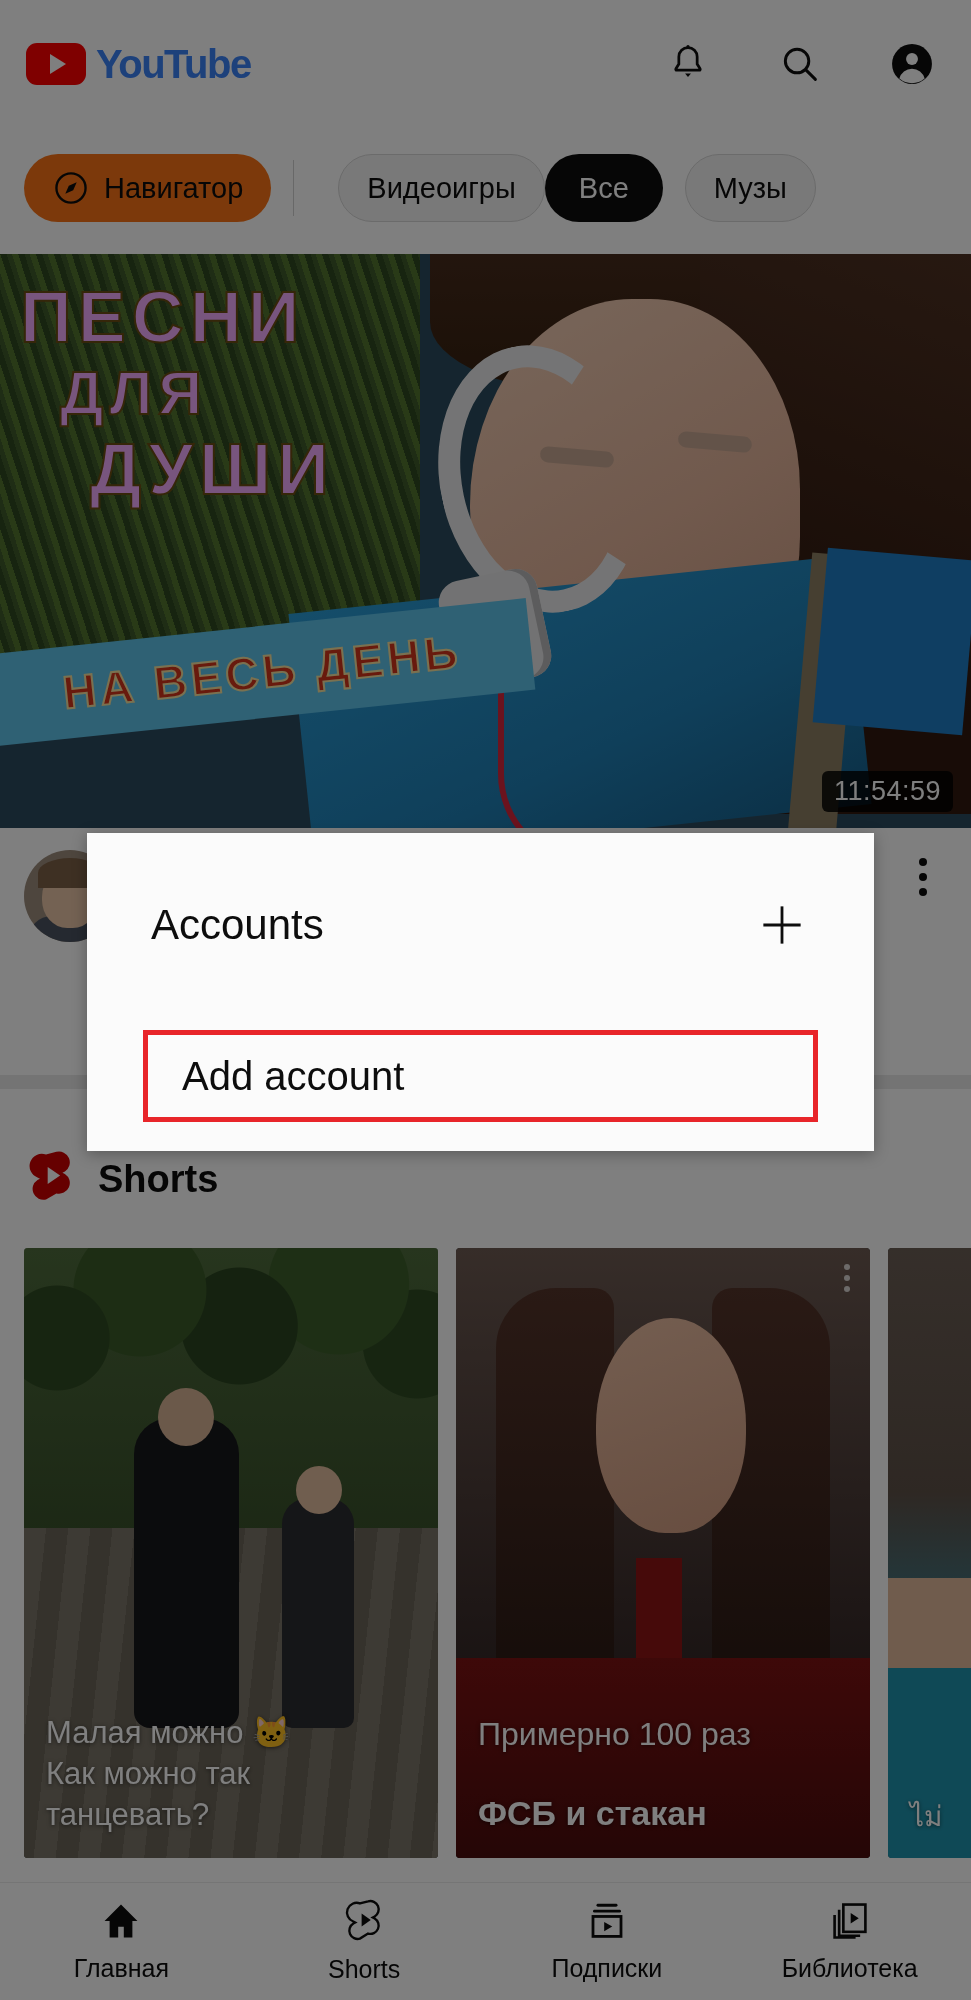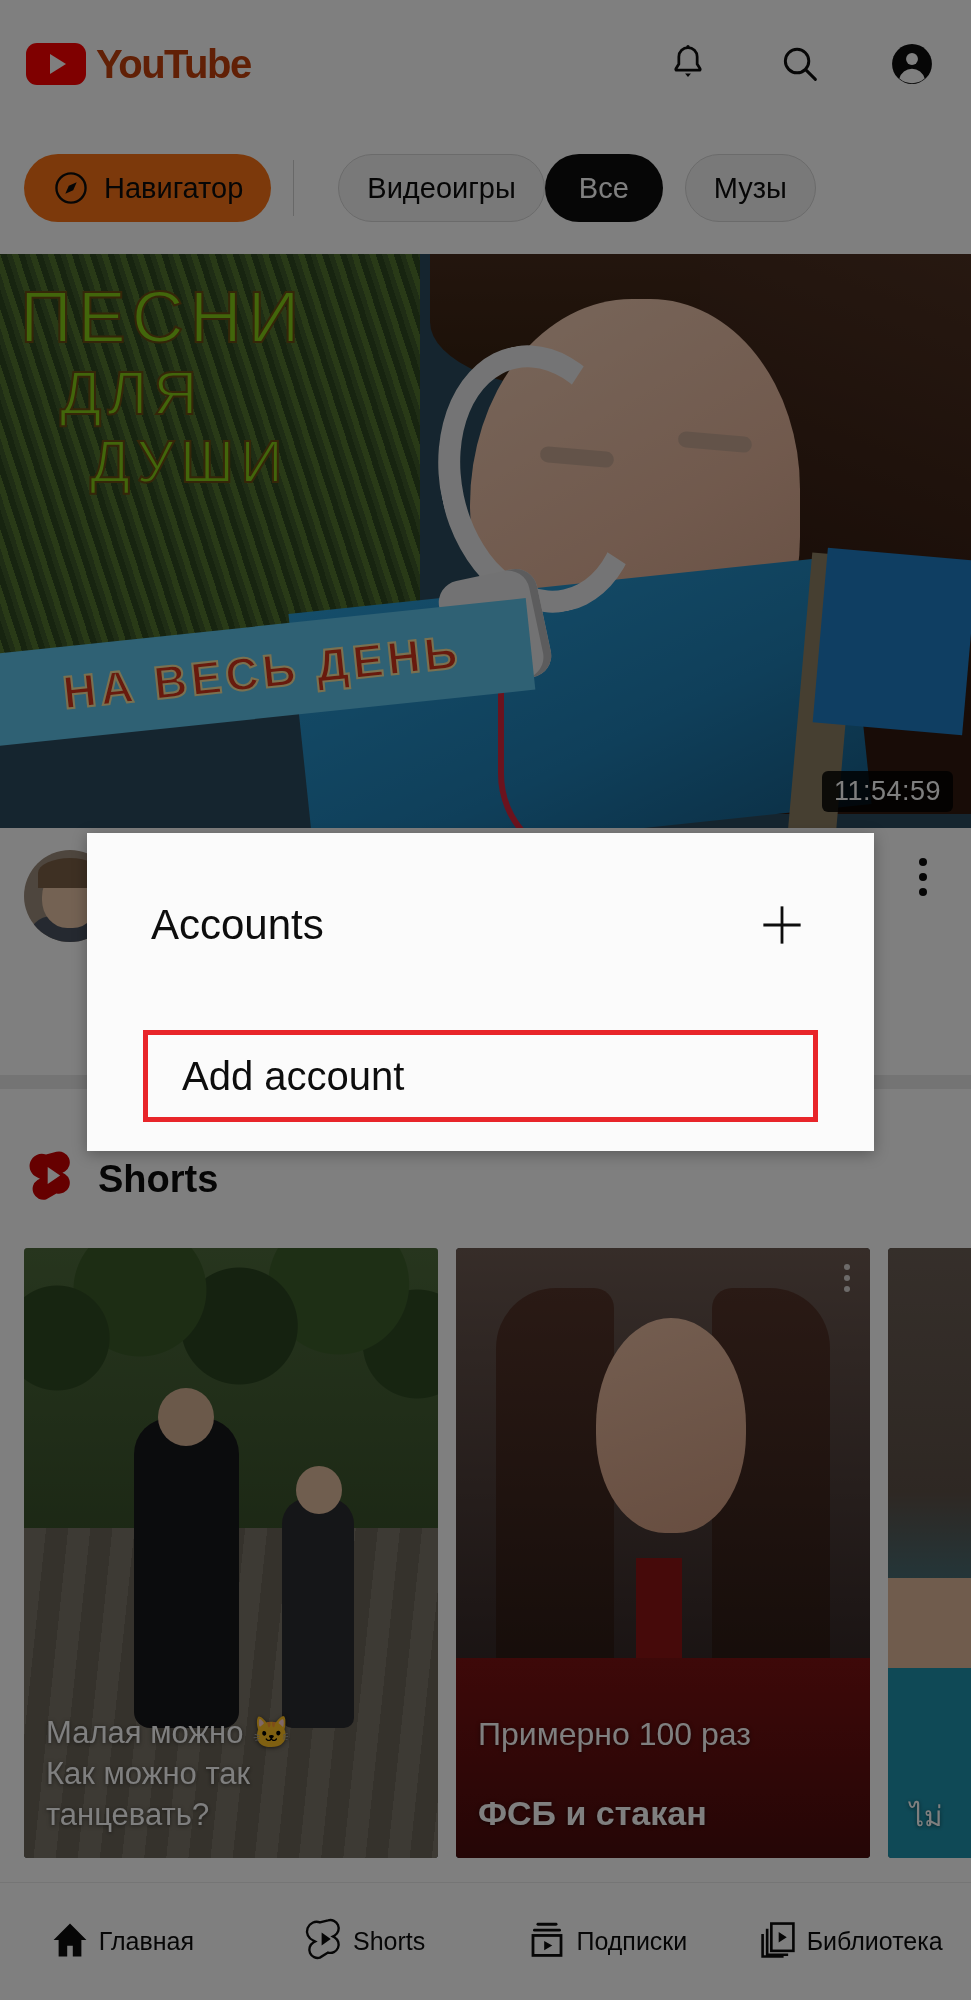--- a/index.html
+++ b/index.html
@@ -39,21 +39,21 @@
   }
   .yt-play-tri {
     width: 0; height: 0;
     border-left: 16px solid #ffffff;
     border-top: 10px solid transparent;
     border-bottom: 10px solid transparent;
     margin-left: 4px;
   }
   .yt-word {
     font-size: 40px; font-weight: 700; letter-spacing: -1.5px;
-    color: #c2410c; font-family: "Liberation Sans", sans-serif;
+    color: #3b82f6; font-family: "Liberation Sans", sans-serif;
   }
   .appbar-spacer { flex: 1; }
   .appbar-icons { display: flex; align-items: center; gap: 66px; margin-right: 10px; }
   .icon-btn { width: 46px; height: 46px; display: flex; align-items: center; justify-content: center; }
 
   
   .chips {
     position: absolute; top: 128px; left: 0;
     width: 971px; height: 120px;
     display: flex; align-items: center;
@@ -142,27 +142,27 @@
   }
   .hp-bluepatch {
     position: absolute; left: 820px; top: 300px; width: 150px; height: 175px;
     background: #1f7cc4; transform: rotate(5deg);
   }
   .hero-title-block {
     position: absolute; left: 20px; top: 22px; width: 470px;
   }
   .ht-row {
     font-family: "Liberation Sans", sans-serif;
-    font-weight: 400; color: #84cc16;
+    font-weight: 700; color: #f0abfc;
     -webkit-text-stroke: 2px #6b4c12;
     letter-spacing: 6px;
   }
   .ht1 { font-size: 72px; }
   .ht2 { font-size: 61px; margin-left: 40px; }
-  .ht3 { font-size: 59px; margin-left: 70px; }
+  .ht3 { font-size: 72px; margin-left: 70px; }
   .hero-banner {
     position: absolute; left: -8px; top: 372px; width: 540px; height: 92px;
     background: #5fc2e8; transform: rotate(-6deg);
     display: flex; align-items: center; justify-content: center;
   }
   .hero-banner span {
     font-size: 46px; font-weight: 700; letter-spacing: 4px;
     color: #d0341b; -webkit-text-stroke: 2px #f5e2a0;
   }
   .hero-time {
@@ -313,21 +313,21 @@
 
   
   .bottomnav {
     position: absolute; bottom: 0; left: 0;
     width: 971px; height: 118px;
     background: #ffffff;
     display: flex; align-items: center;
     border-top: 1px solid #eaeaea;
   }
   .bn-item {
-    flex: 1; display: flex; flex-direction: row;
+    flex: 1; display: flex; flex-direction: column;
     align-items: center; justify-content: center; gap: 8px;
   }
   .bn-label { font-size: 25px; color: #0d0d0d; }
 
   
   #dim {
     position: absolute; inset: 0;
     background: rgba(0,0,0,0.50);
     z-index: 40;
   }

